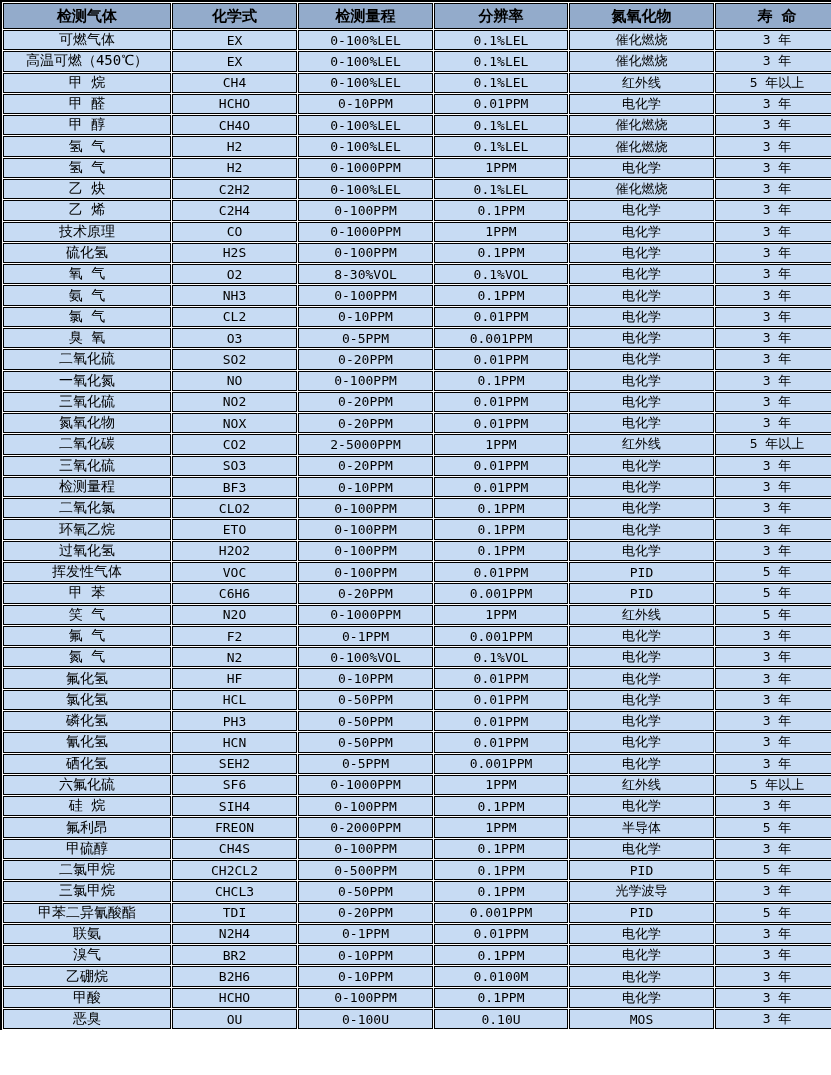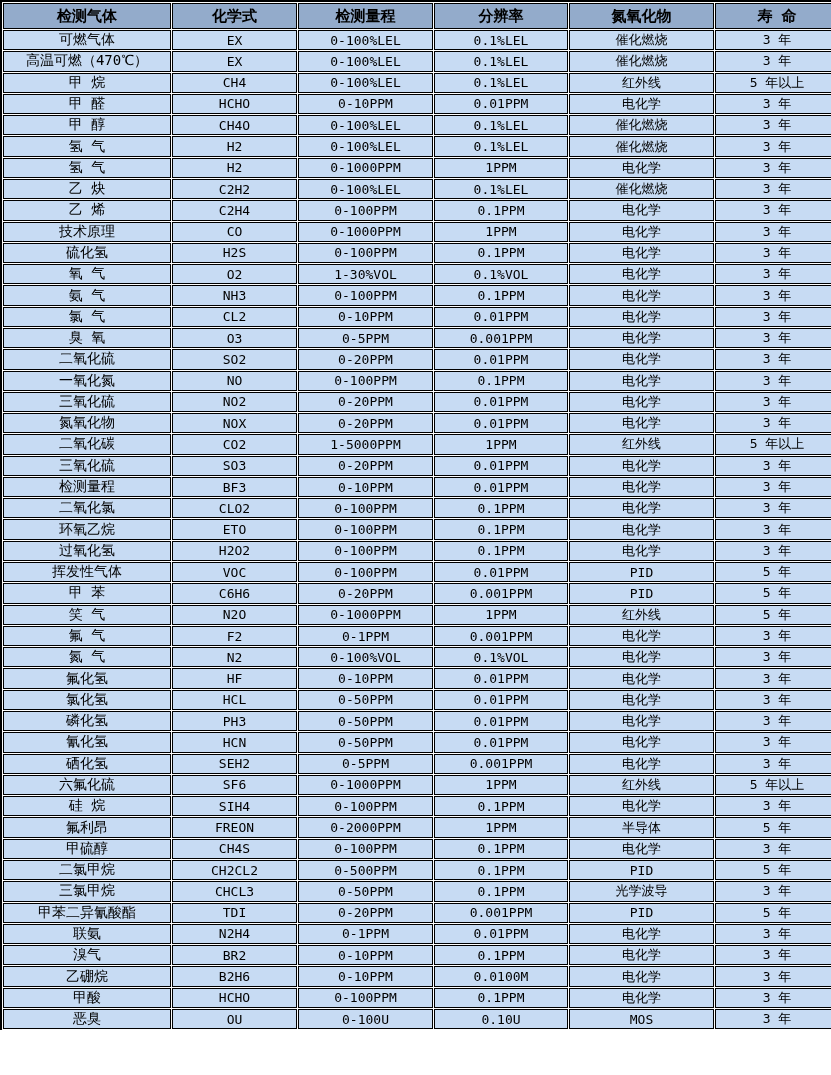--- a/index.html
+++ b/index.html
@@ -76,21 +76,21 @@
     <tbody>
         <tr>
           <td class="gas-name">可燃气体</td>
           <td>EX</td>
           <td>0-100%LEL</td>
           <td>0.1%LEL</td>
           <td>催化燃烧</td>
           <td>3 年</td>
         </tr>
         <tr>
-          <td class="gas-name">高温可燃（470℃）</td>
+          <td class="gas-name">高温可燃（450℃）</td>
           <td>EX</td>
           <td>0-100%LEL</td>
           <td>0.1%LEL</td>
           <td>催化燃烧</td>
           <td>3 年</td>
         </tr>
         <tr>
           <td class="gas-name">甲 烷</td>
           <td>CH4</td>
           <td>0-100%LEL</td>
@@ -158,21 +158,21 @@
           <td class="gas-name">硫化氢</td>
           <td>H2S</td>
           <td>0-100PPM</td>
           <td>0.1PPM</td>
           <td>电化学</td>
           <td>3 年</td>
         </tr>
         <tr>
           <td class="gas-name">氧 气</td>
           <td>O2</td>
-          <td>1-30%VOL</td>
+          <td>8-30%VOL</td>
           <td>0.1%VOL</td>
           <td>电化学</td>
           <td>3 年</td>
         </tr>
         <tr>
           <td class="gas-name">氨 气</td>
           <td>NH3</td>
           <td>0-100PPM</td>
           <td>0.1PPM</td>
           <td>电化学</td>
@@ -222,21 +222,21 @@
           <td class="gas-name">氮氧化物</td>
           <td>NOX</td>
           <td>0-20PPM</td>
           <td>0.01PPM</td>
           <td>电化学</td>
           <td>3 年</td>
         </tr>
         <tr>
           <td class="gas-name">二氧化碳</td>
           <td>CO2</td>
-          <td>1-5000PPM</td>
+          <td>2-5000PPM</td>
           <td>1PPM</td>
           <td>红外线</td>
           <td>5 年以上</td>
         </tr>
         <tr>
           <td class="gas-name">三氧化硫</td>
           <td>SO3</td>
           <td>0-20PPM</td>
           <td>0.01PPM</td>
           <td>电化学</td>

